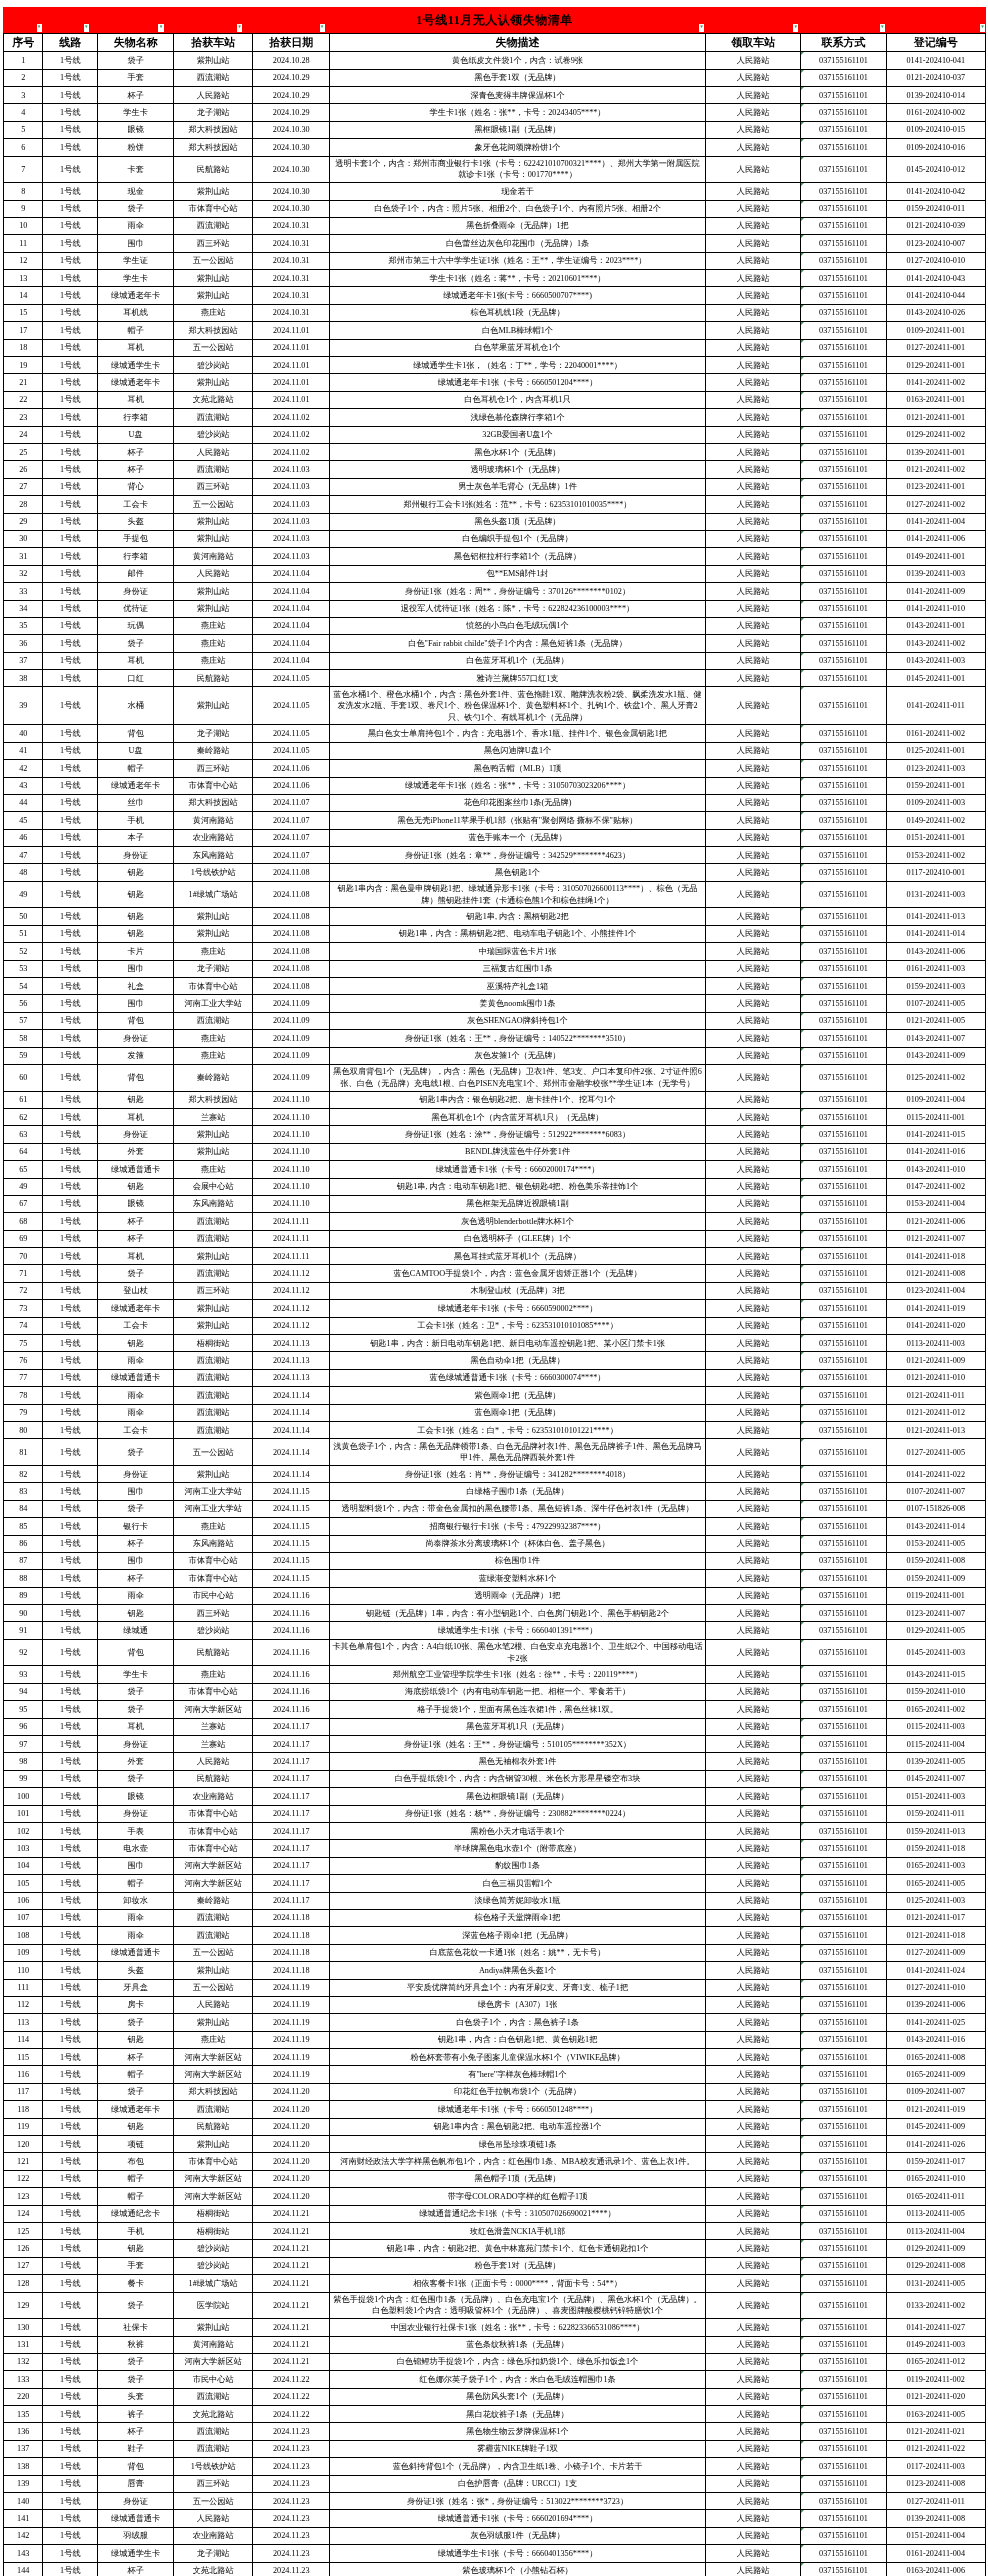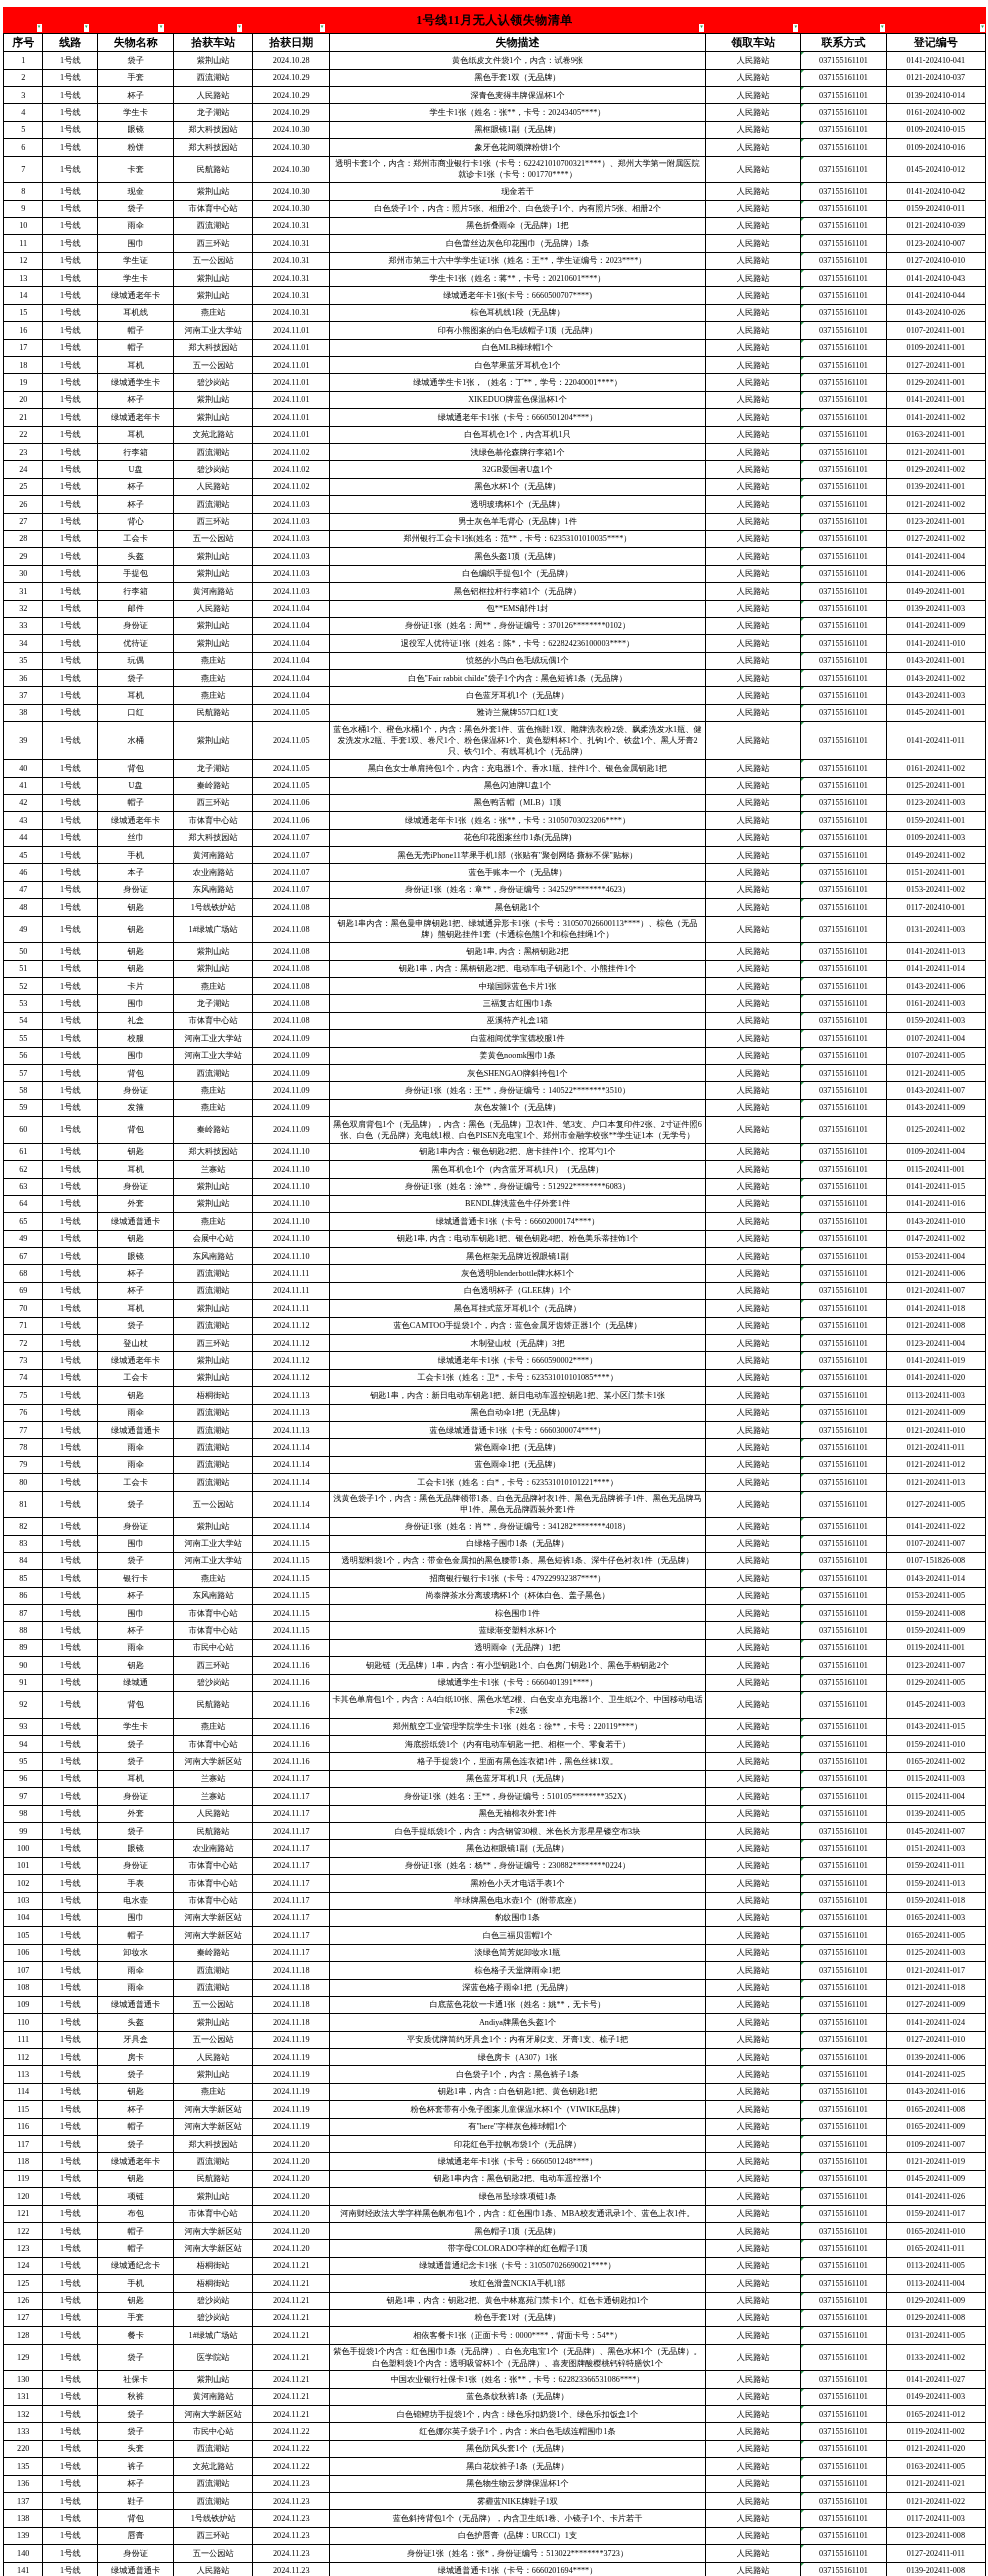--- a/index.html
+++ b/index.html
@@ -239,31 +239,20 @@
           <td>1号线</td>
           <td>耳机线</td>
           <td>燕庄站</td>
           <td>2024.10.31</td>
           <td class="desc">棕色耳机线1段（无品牌）</td>
           <td>人民路站</td>
           <td class="contact">037155161101</td>
           <td>0143-202410-026</td>
         </tr>
         <tr>
-          <td>16</td>
-          <td>1号线</td>
-          <td>帽子</td>
-          <td>河南工业大学站</td>
-          <td>2024.11.01</td>
-          <td class="desc">印有小熊图案的白色毛绒帽子1顶（无品牌）</td>
-          <td>人民路站</td>
-          <td class="contact">037155161101</td>
-          <td>0107-202411-001</td>
-        </tr>
-        <tr>
           <td>17</td>
           <td>1号线</td>
           <td>帽子</td>
           <td>郑大科技园站</td>
           <td>2024.11.01</td>
           <td class="desc">白色MLB棒球帽1个</td>
           <td>人民路站</td>
           <td class="contact">037155161101</td>
           <td>0109-202411-001</td>
         </tr>
@@ -283,31 +272,20 @@
           <td>1号线</td>
           <td>绿城通学生卡</td>
           <td>碧沙岗站</td>
           <td>2024.11.01</td>
           <td class="desc">绿城通学生卡1张，（姓名：丁**，学号：22040001****）</td>
           <td>人民路站</td>
           <td class="contact">037155161101</td>
           <td>0129-202411-001</td>
         </tr>
         <tr>
-          <td>20</td>
-          <td>1号线</td>
-          <td>杯子</td>
-          <td>紫荆山站</td>
-          <td>2024.11.01</td>
-          <td class="desc">XIKEDUO牌蓝色保温杯1个</td>
-          <td>人民路站</td>
-          <td class="contact">037155161101</td>
-          <td>0141-202411-001</td>
-        </tr>
-        <tr>
           <td>21</td>
           <td>1号线</td>
           <td>绿城通老年卡</td>
           <td>紫荆山站</td>
           <td>2024.11.01</td>
           <td class="desc">绿城通老年卡1张（卡号：6660501204****）</td>
           <td>人民路站</td>
           <td class="contact">037155161101</td>
           <td>0141-202411-002</td>
         </tr>
@@ -666,31 +644,20 @@
         <tr>
           <td>54</td>
           <td>1号线</td>
           <td>礼盒</td>
           <td>市体育中心站</td>
           <td>2024.11.08</td>
           <td class="desc">巫溪特产礼盒1箱</td>
           <td>人民路站</td>
           <td class="contact">037155161101</td>
           <td>0159-202411-003</td>
-        </tr>
-        <tr>
-          <td>55</td>
-          <td>1号线</td>
-          <td>校服</td>
-          <td>河南工业大学站</td>
-          <td>2024.11.09</td>
-          <td class="desc">白蓝相间优学宝德校服1件</td>
-          <td>人民路站</td>
-          <td class="contact">037155161101</td>
-          <td>0107-202411-004</td>
         </tr>
         <tr>
           <td>56</td>
           <td>1号线</td>
           <td>围巾</td>
           <td>河南工业大学站</td>
           <td>2024.11.09</td>
           <td class="desc">姜黄色noomk围巾1条</td>
           <td>人民路站</td>
           <td class="contact">037155161101</td>

